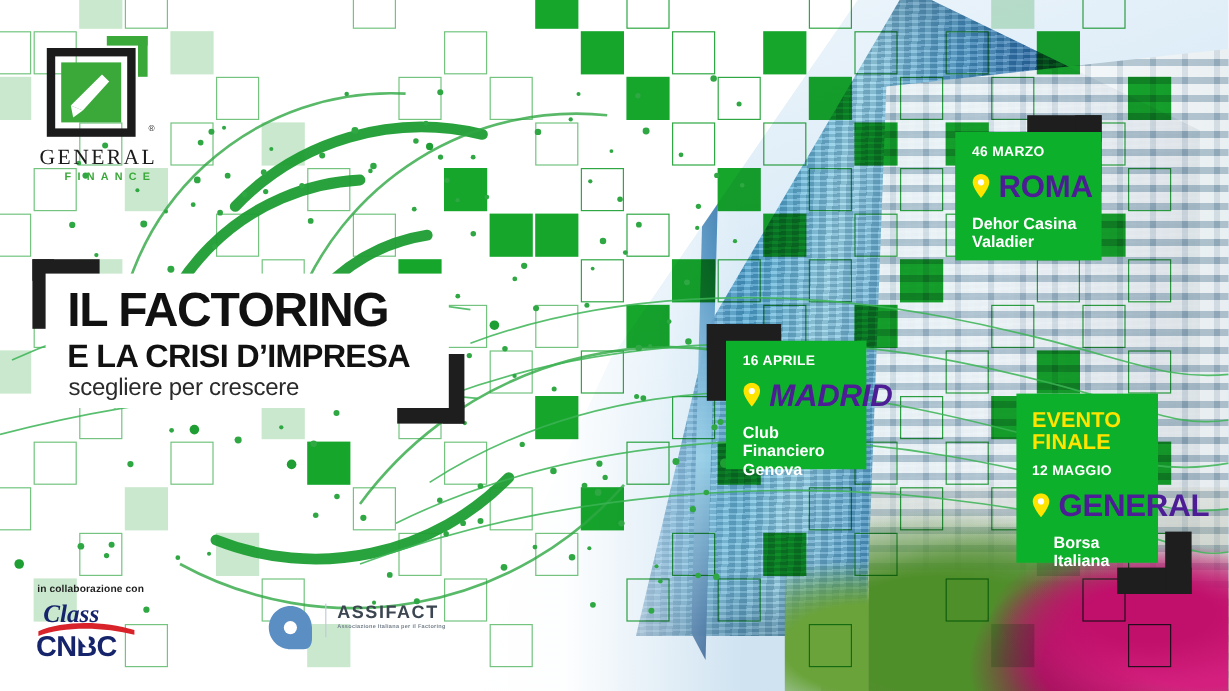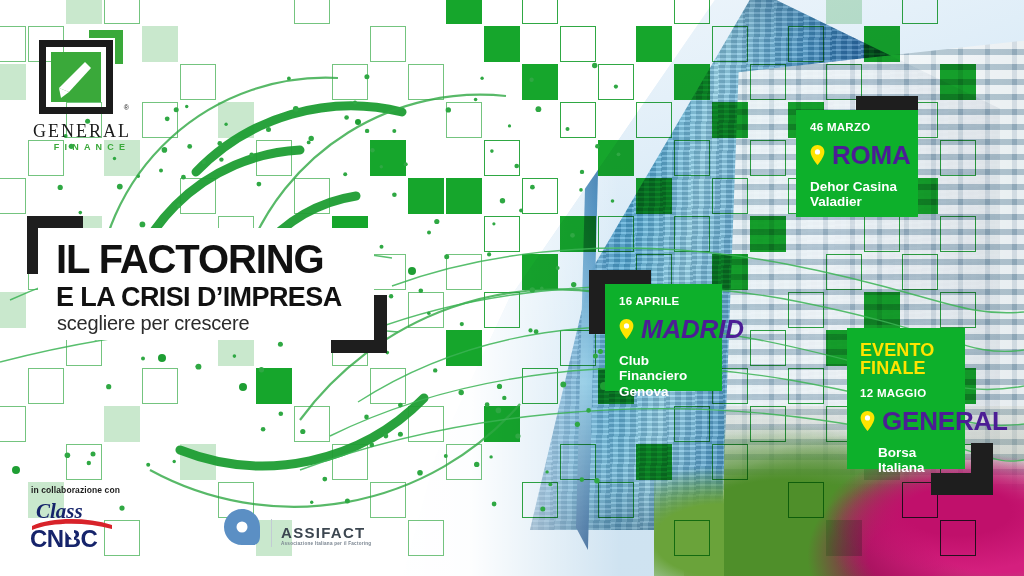--- a/index.html
+++ b/index.html
@@ -117,21 +117,21 @@
   .c-date{font-size:11.5px;font-weight:800;color:#fff;letter-spacing:.3px;line-height:1;}
   .c-city{font-size:26px;font-weight:800;color:#4c1d95;letter-spacing:-.2px;line-height:1;}
   .c-venue{font-size:13.5px;font-weight:800;color:#fff;line-height:1.18;}
   .c-head{font-size:18px;font-weight:800;color:#ffe400;letter-spacing:.1px;line-height:1;}
   .cityrow{display:flex;align-items:center;gap:7px;}
   .pin{width:15px;height:20px;flex:none;}
 
   
   .collab{position:absolute;left:31px;top:485px;font-size:8.5px;font-weight:600;color:#1e1e1e;letter-spacing:.1px;z-index:9;}
   .cnbc{position:absolute;left:28px;top:497px;width:92px;height:52px;z-index:9;}
-  .assifact{position:absolute;left:222px;top:503px;width:145px;height:44px;z-index:9;display:flex;align-items:flex-end;gap:9px;}
+  .assifact{position:absolute;left:222px;top:503px;width:145px;height:44px;z-index:9;display:flex;align-items:flex-start;gap:9px;}
   .as-mark{width:40px;height:40px;flex:none;}
   .as-div{width:1px;height:28px;background:#c2cbd4;flex:none;}
   .as-txt{display:flex;flex-direction:column;gap:2px;}
   .as-name{font-size:15px;font-weight:800;letter-spacing:1.3px;color:#3c4650;line-height:1;}
   .as-tag{font-size:4.6px;font-weight:600;letter-spacing:.25px;color:#78838f;line-height:1;white-space:nowrap;}
 </style>
 </head>
 <body>
 
 <div class="stage">

